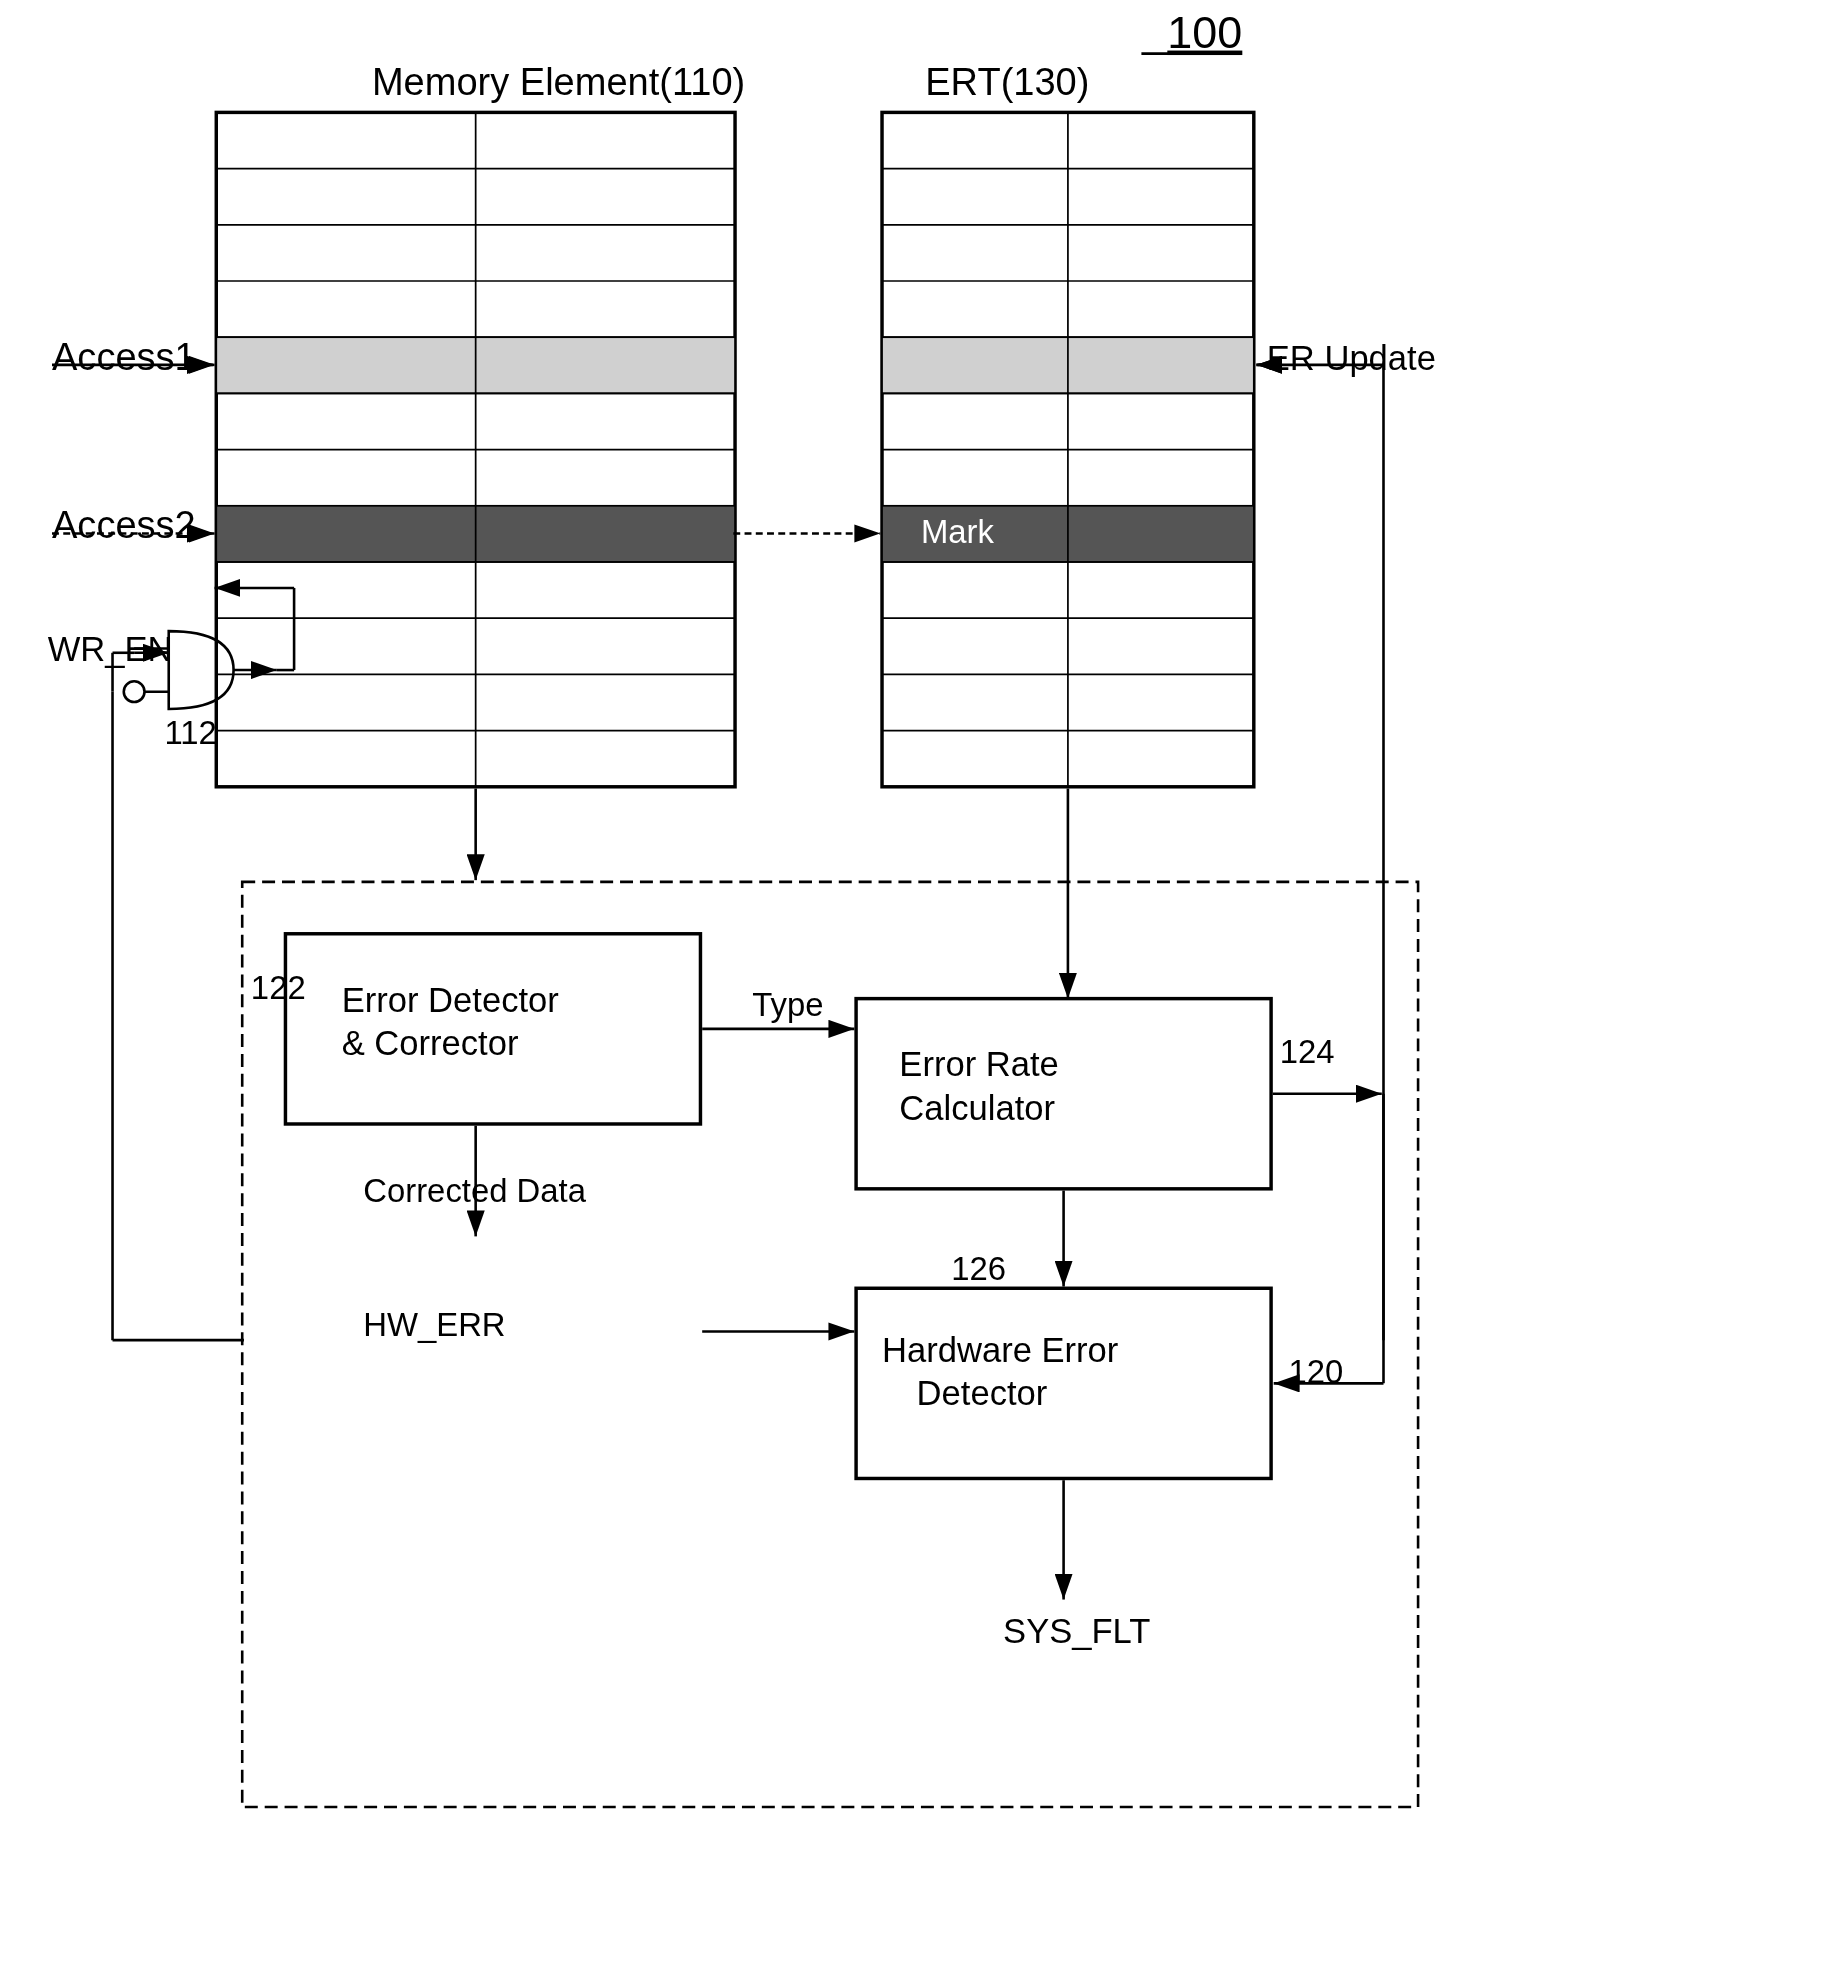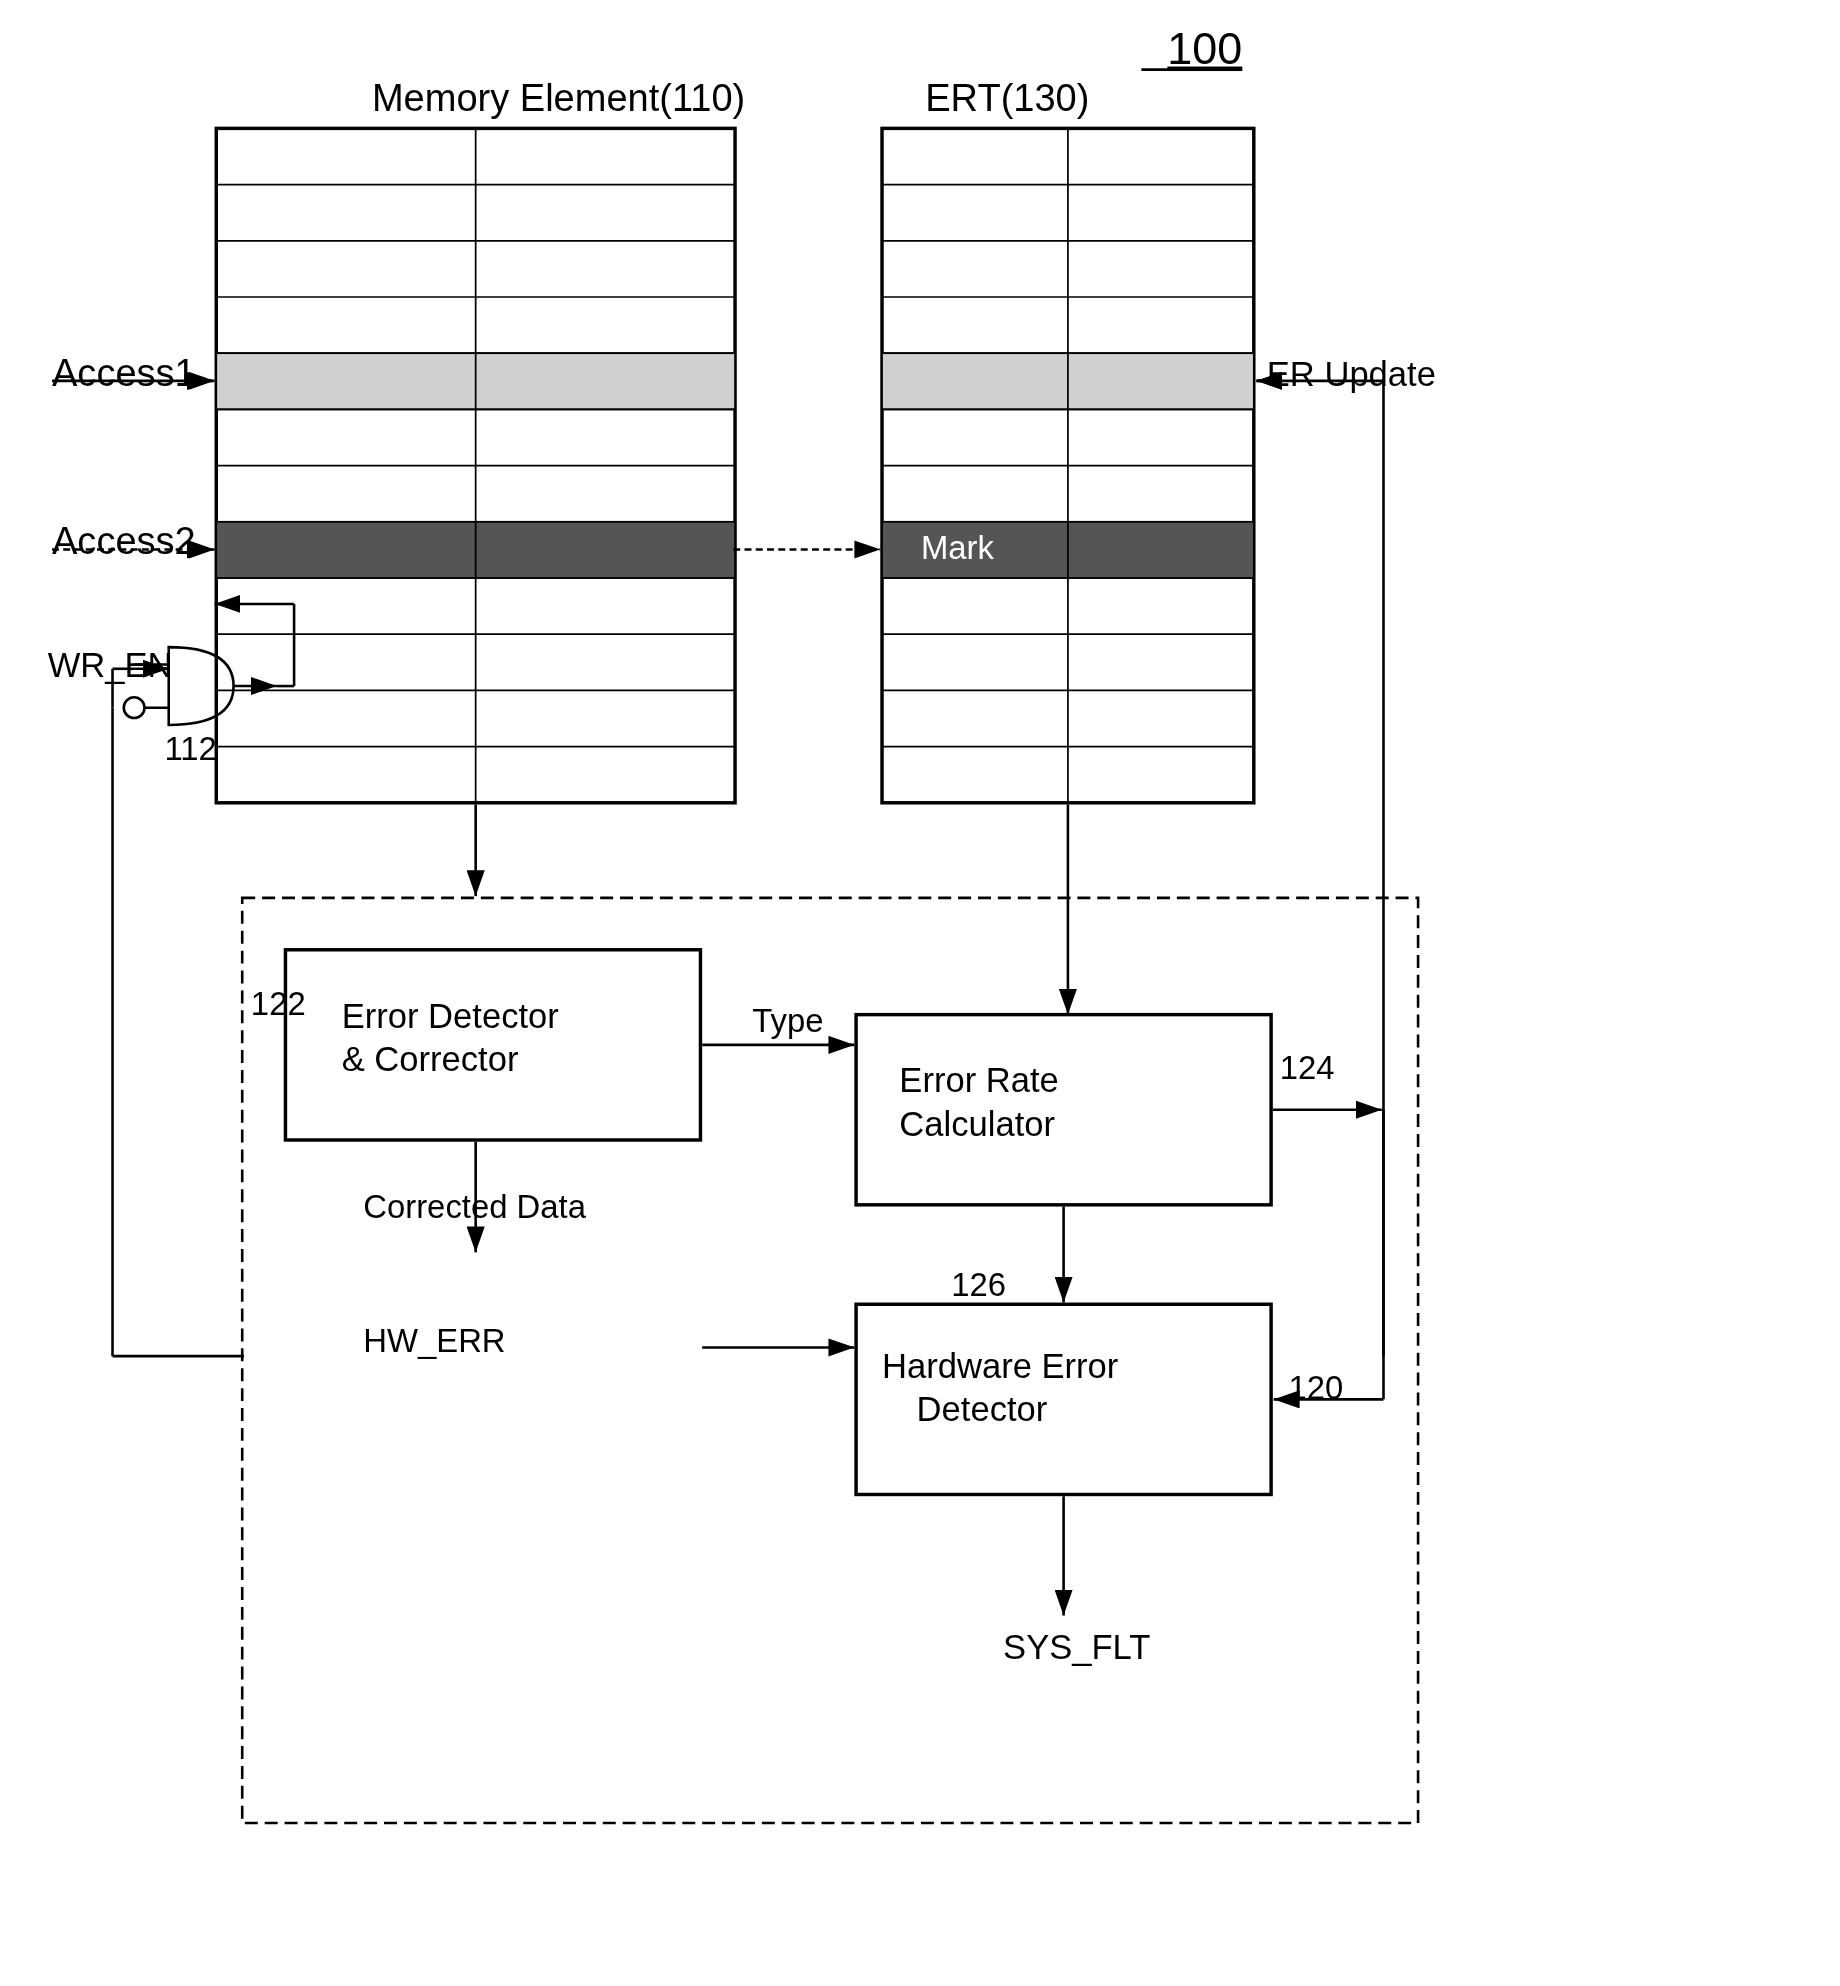--- a/index.html
+++ b/index.html
@@ -6,21 +6,21 @@
     body {
       background: #ffffff;
       font-family: Arial, sans-serif;
       width: 1841px;
       height: 1986px;
       position: relative;
       overflow: hidden;
     }
     .diagram-container {
       position: absolute;
-      top: 16px; left: 0;
+      top: 0; left: 0;
       width: 1841px;
       height: 1650px;
     }
     svg {
       width: 1841px;
       height: 1986px;
     }
   </style>
 </head>
 <body>

